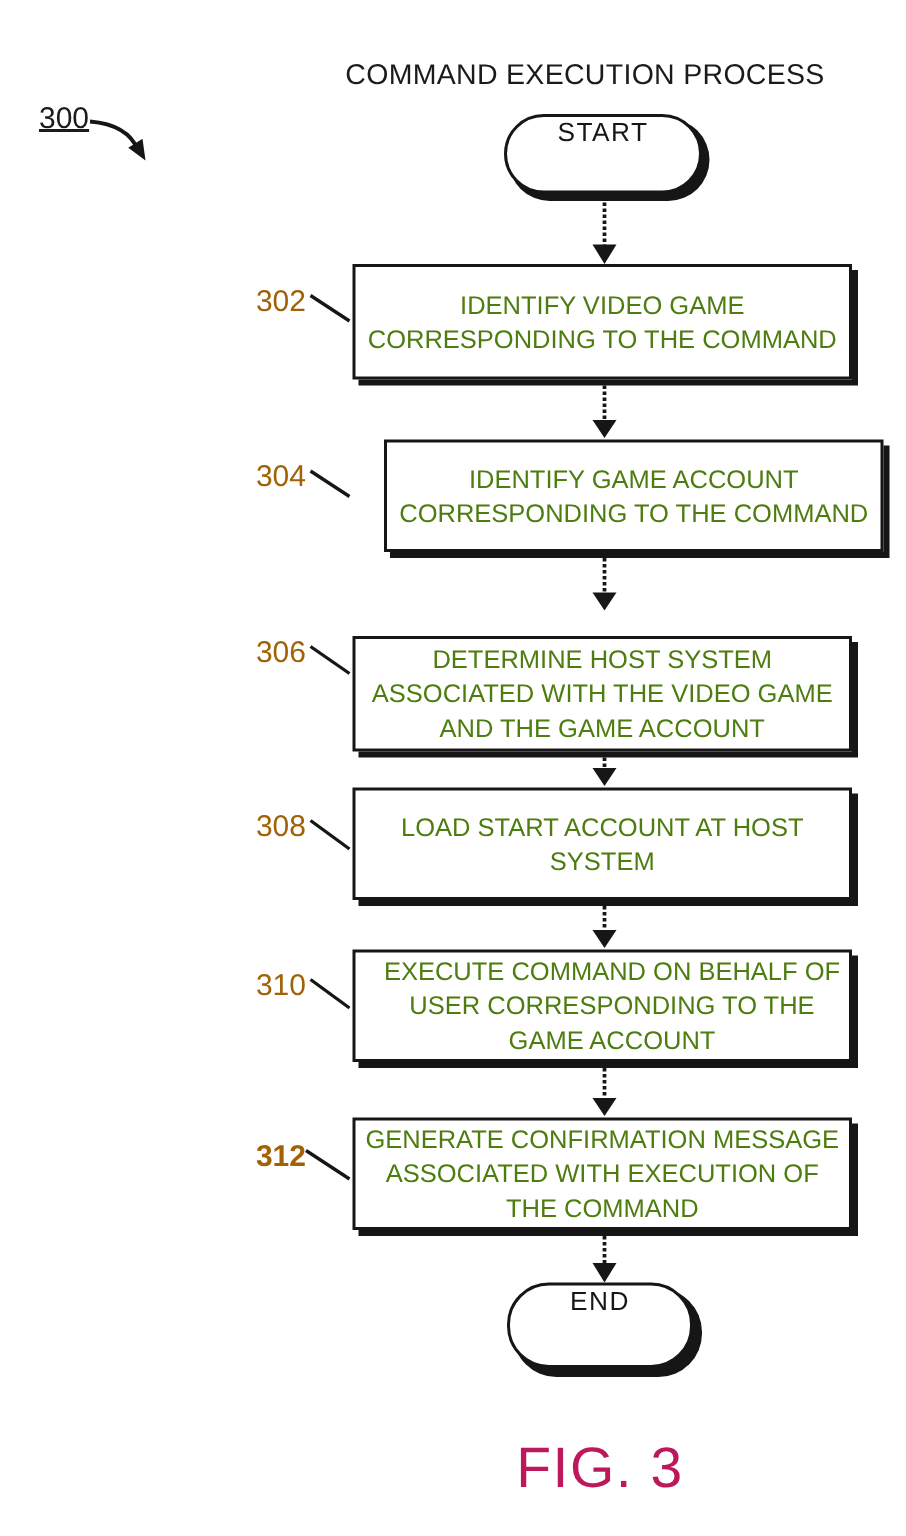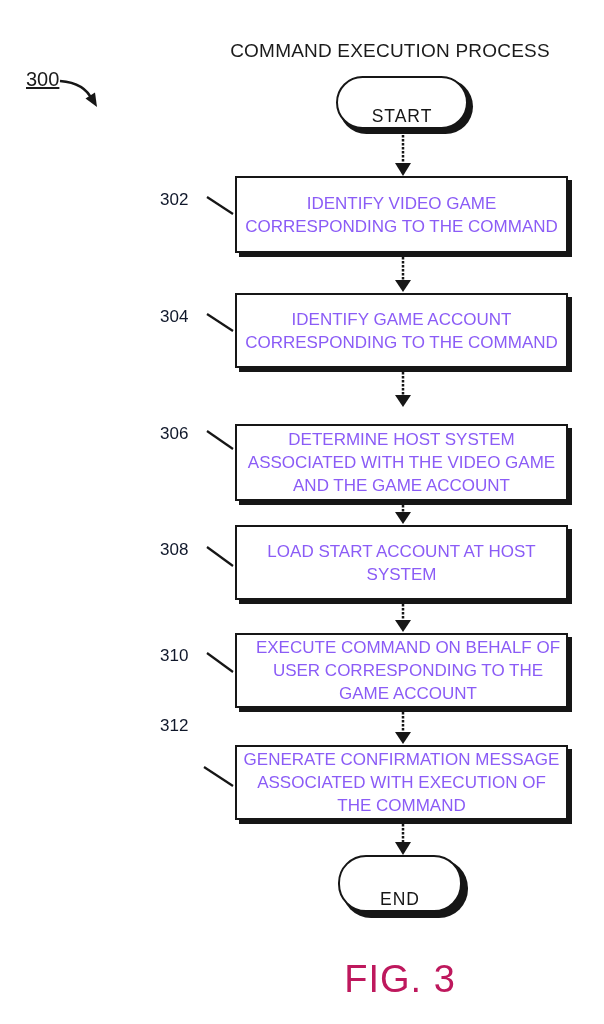--- a/index.html
+++ b/index.html
@@ -25,41 +25,42 @@
   .ref300{
     position:absolute;left:26px;top:68px;width:50px;
     font-size:20px;color:#1b1b1b;text-decoration:underline;
   }
   .terminal{
     position:absolute;
     background:#ffffff;
     border:2px solid #161616;
     border-radius:28px;
     box-shadow:4px 4px 0 1px #161616;
-    display:flex;align-items:flex-end;justify-content:center;
+    display:flex;align-items:flex-start;justify-content:center;
     font-size:17.5px;letter-spacing:1px;
   }
   .terminal.start{left:336px;top:76px;width:128px;height:49px;}
   .terminal.end{left:338px;top:855px;width:120px;height:53px;box-shadow:5px 5px 0 1px #161616;}
   .step-box{
     position:absolute;left:235px;width:329px;
     background:#ffffff;
     border:2px solid #161616;
     box-shadow:4px 4px 0 0 #161616;
     display:flex;align-items:center;justify-content:center;
   }
   .step-text{
     width:316px;
     text-align:center;
     font-size:17px;line-height:23px;
-    color:#8b5cf6;
+    color:#4d7c0f;
   }
   .step-ref{
     position:absolute;left:160px;width:44px;
-    font-size:17px;color:#0f172a;
+    text-align:right;
+    font-size:20px;color:#a16207;
   }
   .caption{
     position:absolute;left:250px;top:958px;width:300px;
     text-align:center;
     font-size:38px;color:#be185d;
     letter-spacing:1px;
   }
 </style>
 </head>
 <body>
@@ -121,40 +122,40 @@
   <div class="terminal start">
     <span>START</span>
   </div>
 
   <div class="step-ref" style="top:190px;">302</div>
   <div class="step-box" style="top:176px;height:73px;">
     <div class="step-text">IDENTIFY VIDEO GAME CORRESPONDING TO THE COMMAND</div>
   </div>
 
   <div class="step-ref" style="top:307px;">304</div>
-  <div class="step-box" style="top:293px;height:71px;">
+  <div class="step-box" style="top:293px;height:71px;margin-left:21px;">
     <div class="step-text">IDENTIFY GAME ACCOUNT CORRESPONDING TO THE COMMAND</div>
   </div>
 
   <div class="step-ref" style="top:424px;">306</div>
   <div class="step-box" style="top:424px;height:73px;">
     <div class="step-text">DETERMINE HOST SYSTEM ASSOCIATED WITH THE VIDEO GAME AND THE GAME ACCOUNT</div>
   </div>
 
   <div class="step-ref" style="top:540px;">308</div>
   <div class="step-box" style="top:525px;height:71px;">
     <div class="step-text">LOAD START ACCOUNT AT HOST SYSTEM</div>
   </div>
 
   <div class="step-ref" style="top:646px;">310</div>
   <div class="step-box" style="top:633px;height:71px;justify-content:flex-end;">
     <div class="step-text">EXECUTE COMMAND ON BEHALF OF USER CORRESPONDING TO THE GAME ACCOUNT</div>
   </div>
 
-  <div class="step-ref" style="top:716px;">312</div>
+  <div class="step-ref" style="top:760px;font-weight:bold;">312</div>
   <div class="step-box" style="top:745px;height:71px;">
     <div class="step-text">GENERATE CONFIRMATION MESSAGE ASSOCIATED WITH EXECUTION OF THE COMMAND</div>
   </div>
 
   <div class="terminal end">
     <span>END</span>
   </div>
 
   <div class="caption">FIG. 3</div>
 

